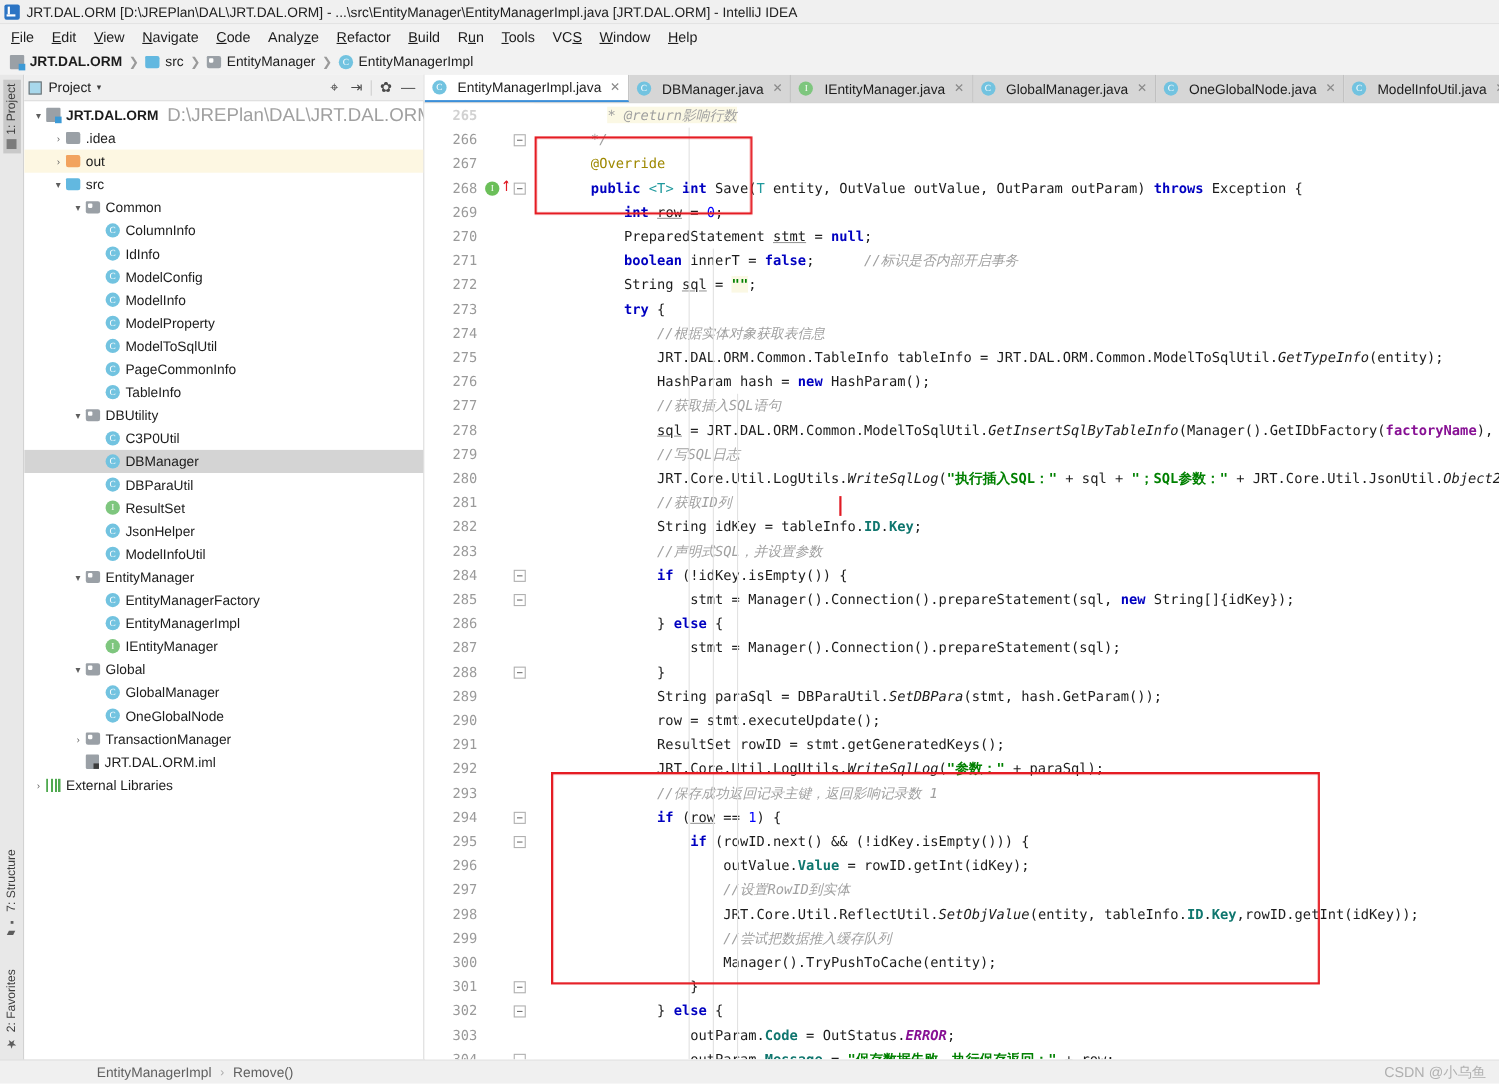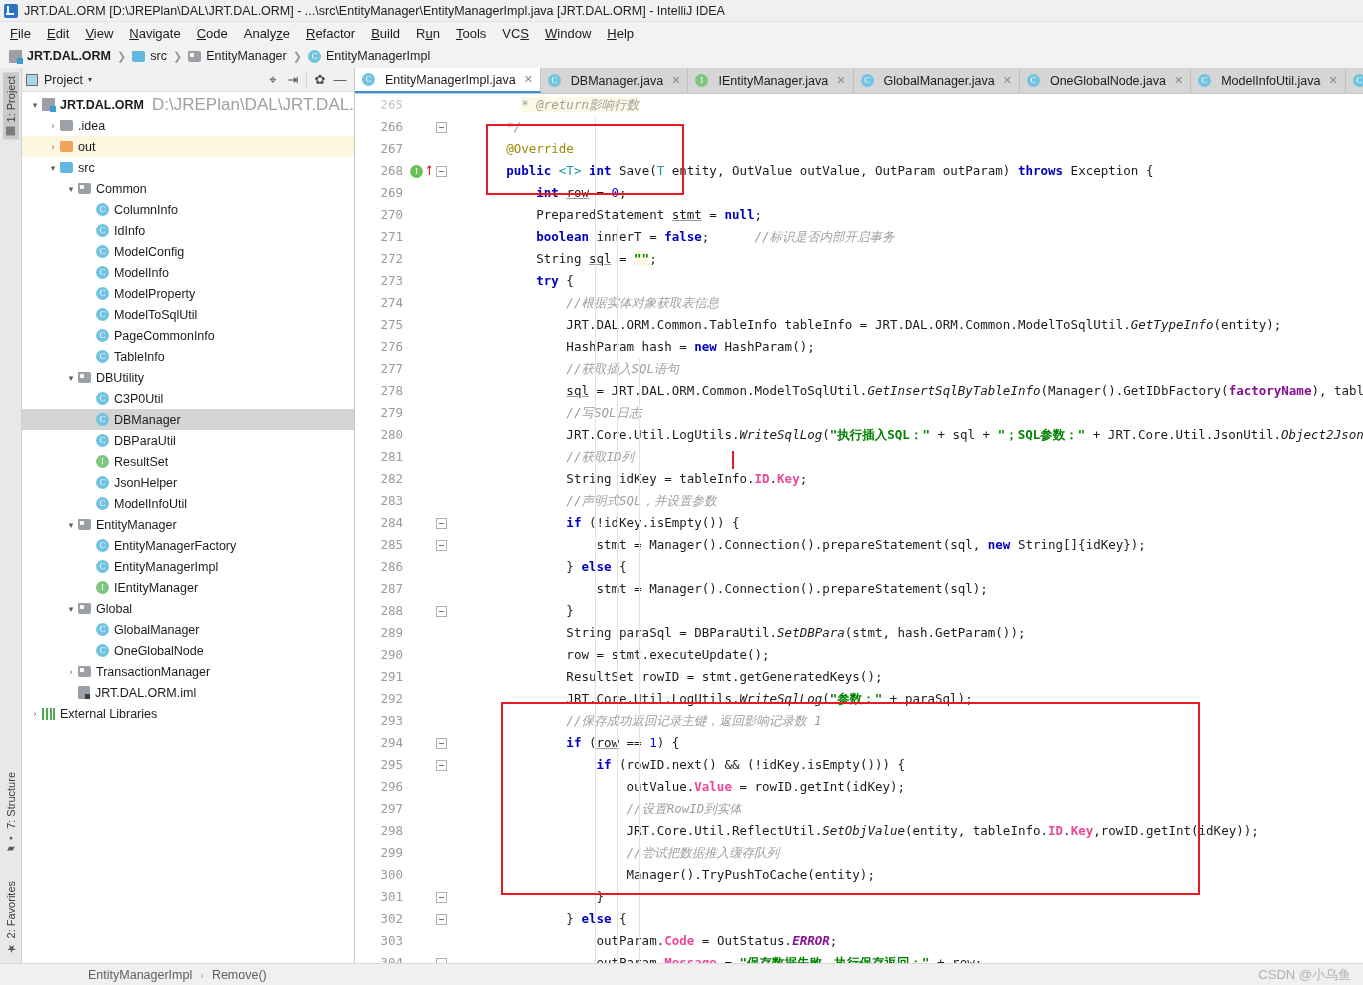--- a/index.html
+++ b/index.html
@@ -75,21 +75,21 @@
     writing-mode:vertical-rl; transform:rotate(180deg);
     font-size:11px; color:#3c3c3c; padding:4px 2px; cursor:default;
     display:flex; align-items:center; gap:4px;
   }
   .vtab.sel{ background:#c9c9c9; }
   .sq-ico{ width:9px;height:9px;background:#7b7b7b;transform:rotate(180deg);}
   .star-ico{ font-size:11px; color:#5c5c5c; }
   .struct-ico{ font-size:10px; color:#5c5c5c; }
   
   #project{
-    width:333px; background:#ffffff; flex:0 0 auto; display:flex; flex-direction:column;
+    width:364px; background:#ffffff; flex:0 0 auto; display:flex; flex-direction:column;
     border-right:1px solid #c8c8c8;
     justify-content:space-between;
   }
   #project-header{
     height:24px; background:#f0f0f0; display:flex; align-items:center;
     padding:0 4px; font-size:12.5px; border-bottom:1px solid #dedede; flex:0 0 auto;
   }
   .panel-ico{
     width:12px;height:12px;border:1.4px solid #6f6f6f;background:#a8d8ec;margin-right:6px;flex:0 0 auto;
   }
@@ -170,21 +170,21 @@
     font-size:12.5px; line-height:22px; white-space:pre;
     font-family:"DejaVu Sans Mono", monospace;
   }
   .cline{ height:22px; line-height:22px; white-space:pre; }
   
   .kw{ color:#0000c0; font-weight:bold; }
   .anno{ color:#9e8800; }
   .cmt{ color:#a0a0a0; font-style:italic; }
   .str{ color:#008000; font-weight:bold; }
   .num{ color:#0000ff; }
-  .fld{ color:#ec4899; font-weight:bold; }
+  .fld{ color:#0f766e; font-weight:bold; }
   .stat{ color:#1c1c1c; font-style:italic; }
   .statb{ color:#871094; font-weight:bold; font-style:italic; }
   .param{ color:#871094; font-weight:bold; }
   .gen{ color:#20999d; }
   .u2{ text-decoration:underline; text-decoration-color:#9a9a9a; }
   
   .redbox{ position:absolute; border:2px solid #e51c23; pointer-events:none; }
   .vline{ position:absolute; width:1px; background:#e2e2e2; }
   .caret{ position:absolute; width:1.6px; background:#e01b24; }
   .hl-yellow{ background:#fbf8e4; }

